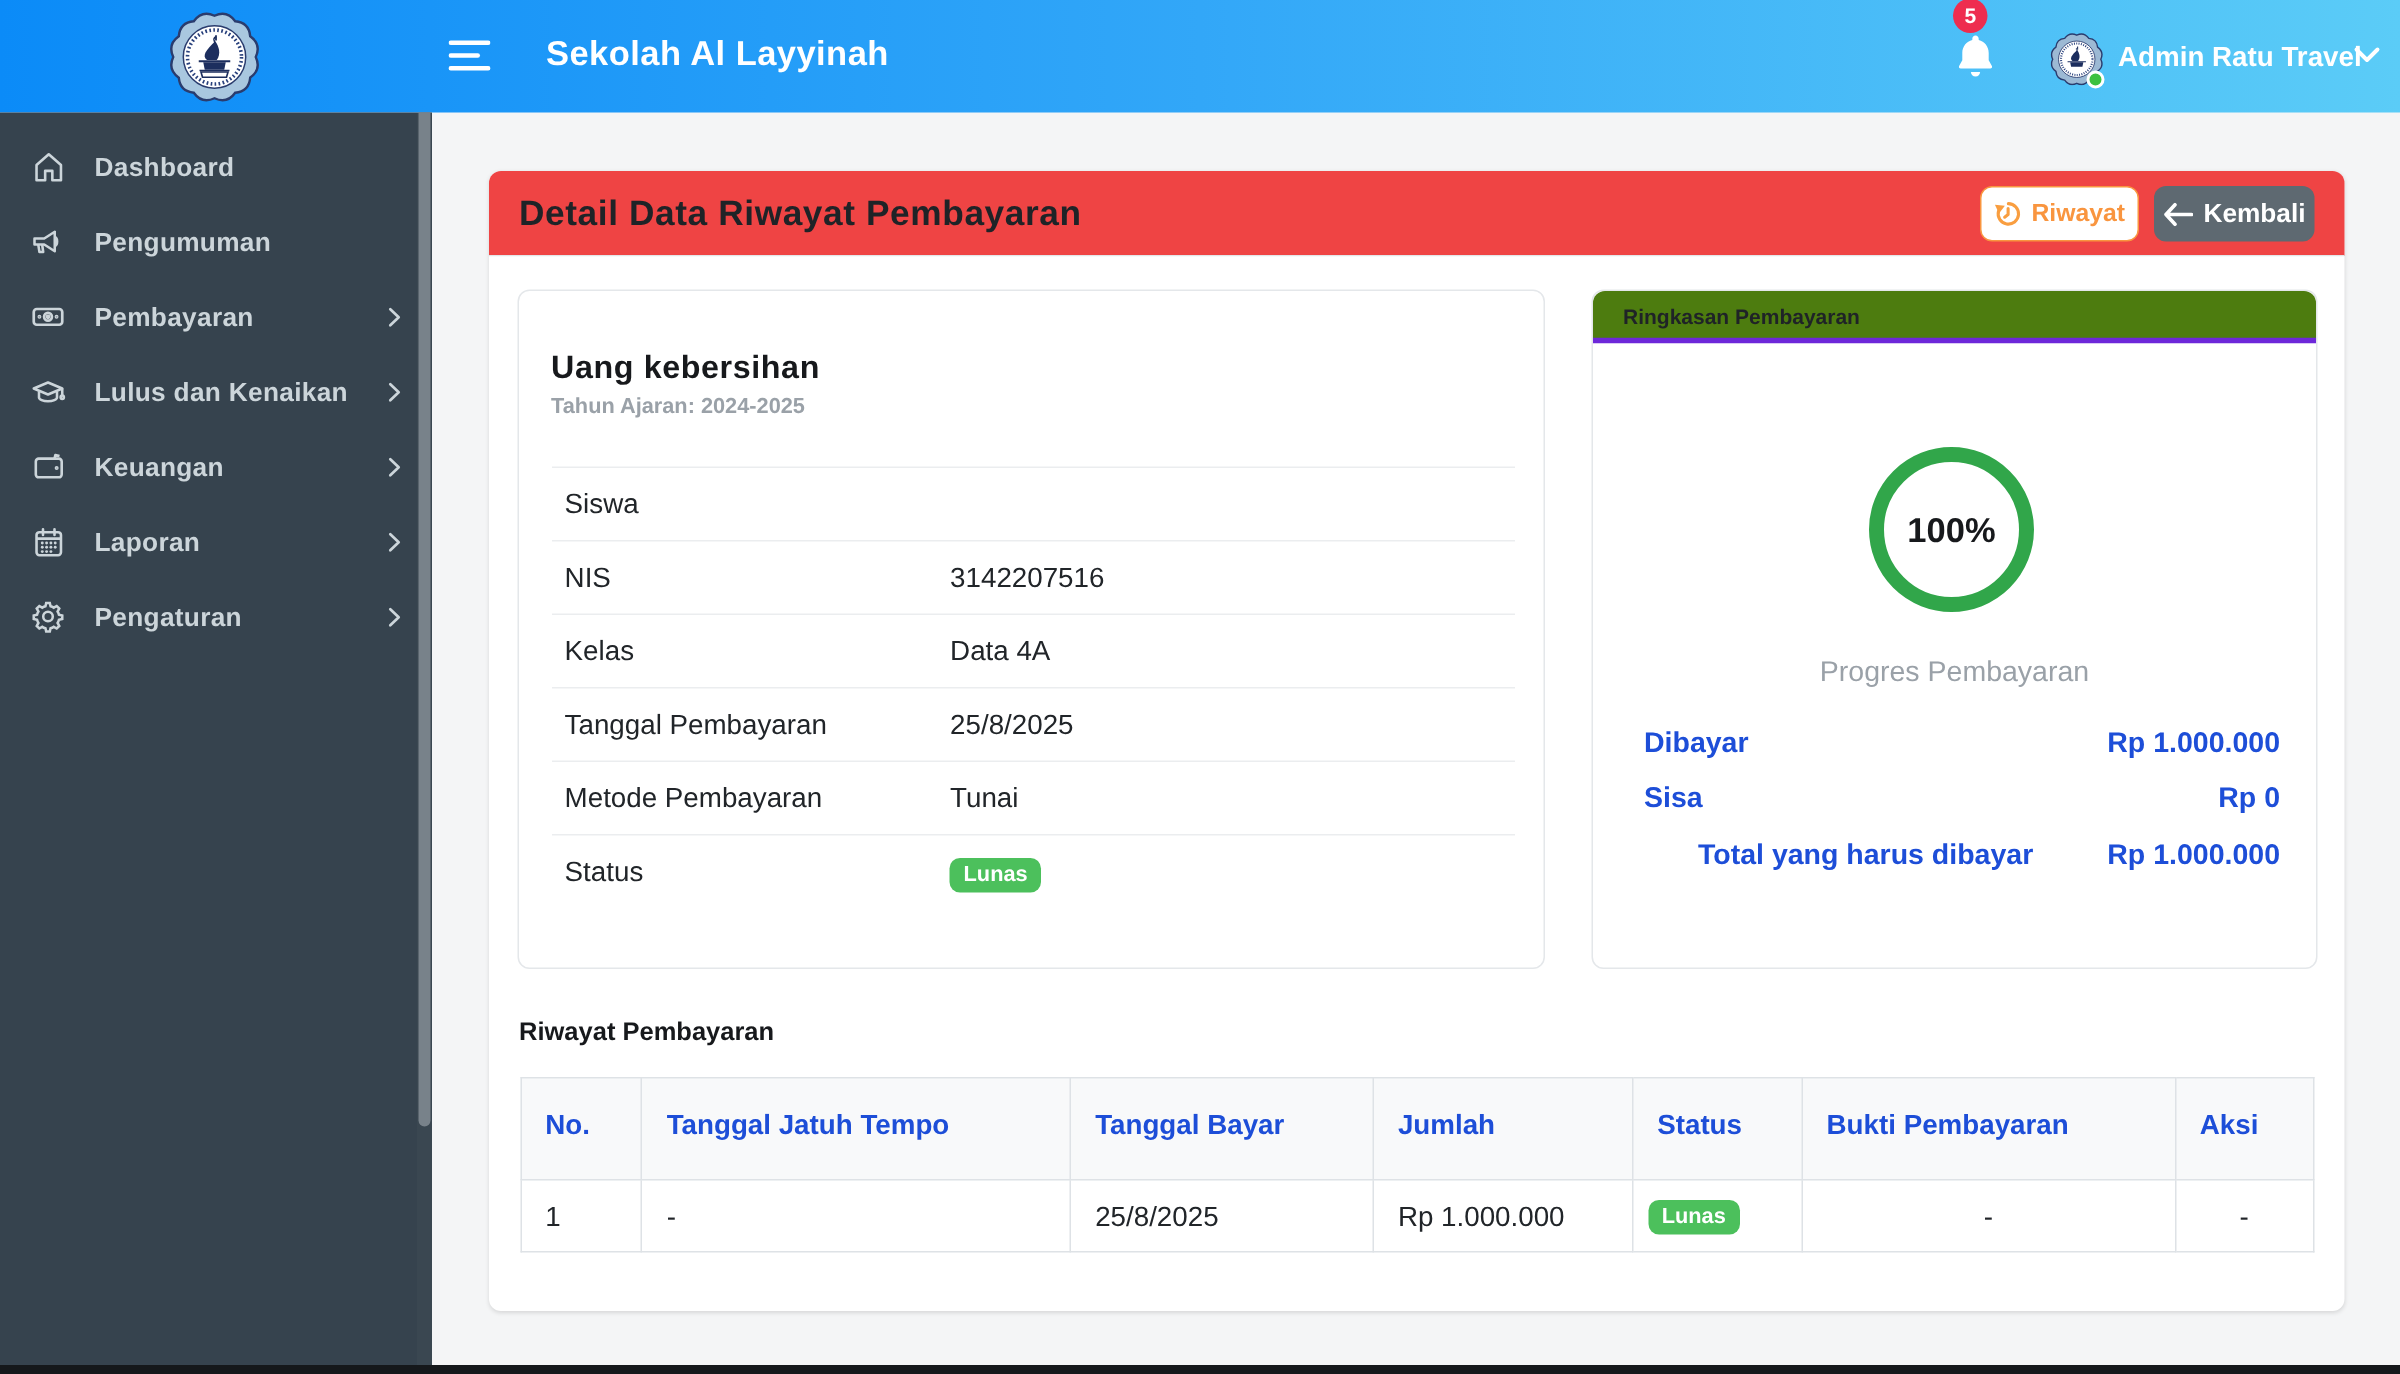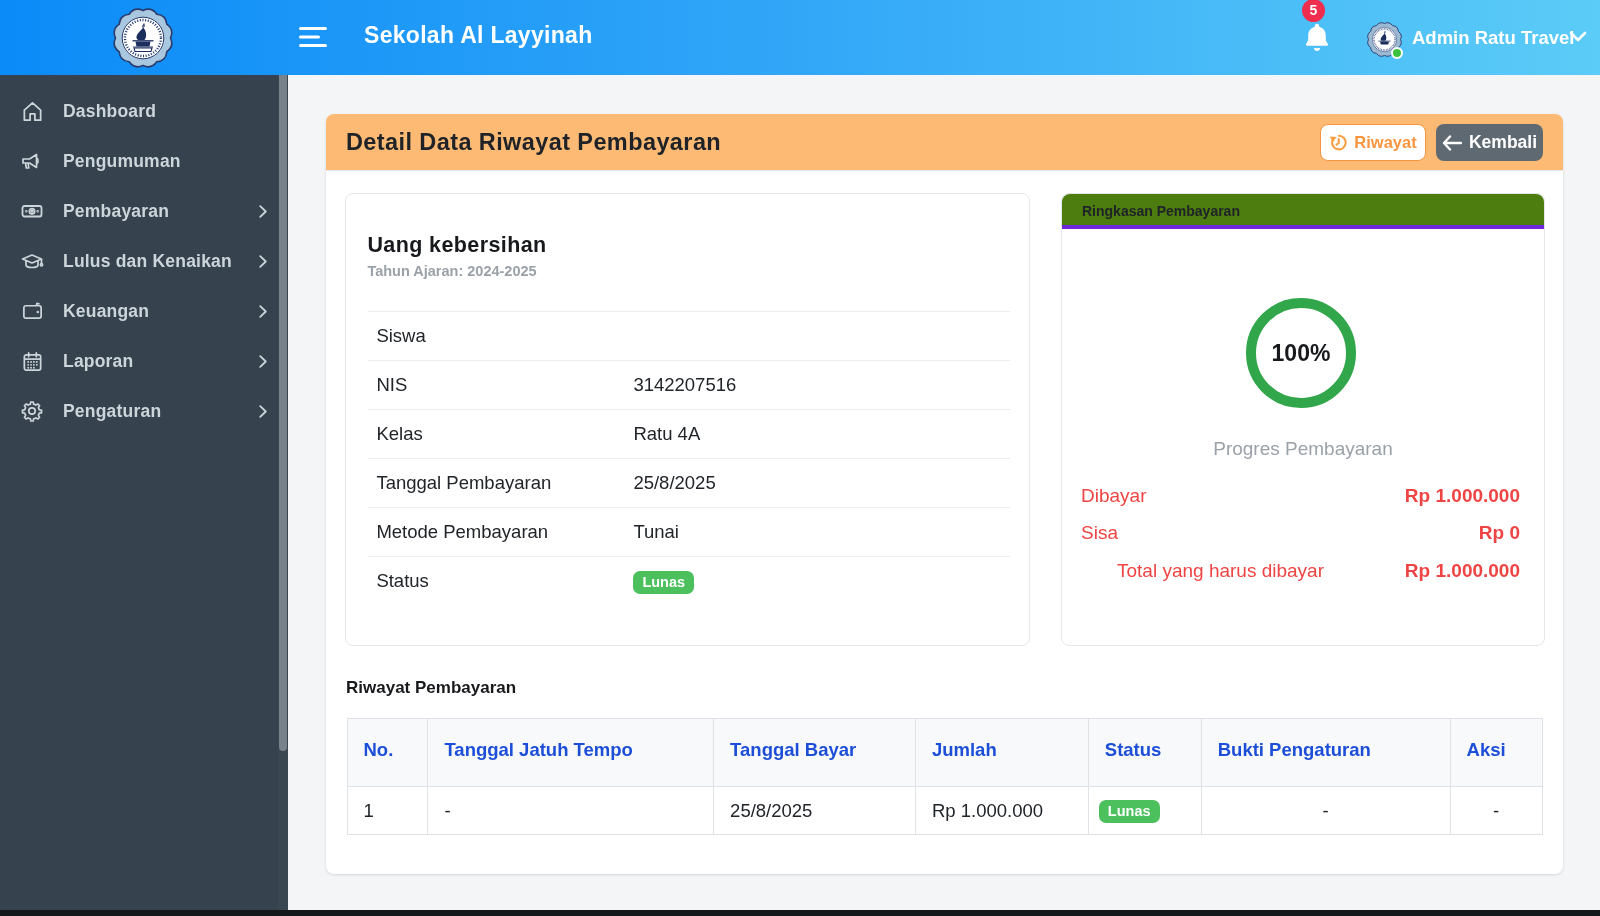--- a/index.html
+++ b/index.html
@@ -27,42 +27,42 @@
 .mi { position:relative; height:50px; display:flex; align-items:center; color:#ccd5da; }
 .mi .ic { position:absolute; left:20px; width:24px; height:24px; display:flex; align-items:center; justify-content:center; }
 .mi .lbl { position:absolute; left:63px; font-size:17.5px; font-weight:bold; letter-spacing:0.2px; }
 .mi .arrow { position:absolute; left:258px; }
 
 
 .main { position:absolute; left:288px; top:75px; width:1312px; height:835px; background:#f4f5f6; }
 .hbar { position:absolute; left:0; top:910px; width:1600px; height:6px; background:#15181b; }
 
 .card { position:absolute; left:326px; top:114px; width:1237px; height:760px; background:#fff; border-radius:8px; box-shadow:0 1px 3px rgba(0,0,0,0.12); }
-.card-hd { position:absolute; left:0; top:0; width:100%; height:57px; background:#fdba74; border-bottom:1px solid #e3e6e8; border-radius:8px 8px 0 0; }
+.card-hd { position:absolute; left:0; top:0; width:100%; height:57px; background:#ef4444; border-bottom:1px solid #e3e6e8; border-radius:8px 8px 0 0; }
 .card-hd h1 { position:absolute; left:20px; top:15px; font-size:23.5px; font-weight:bold; color:#1f2327; letter-spacing:0.4px; }
 .btn-riwayat { position:absolute; left:994px; top:10px; width:106px; height:37px; border:1.5px solid #f9953f; border-radius:8px; background:#fff; color:#f9953f; font-size:16.5px; font-weight:bold; display:flex; align-items:center; justify-content:center; gap:6px; }
 .btn-kembali { position:absolute; left:1110px; top:10px; width:107px; height:37px; border-radius:8px; background:#5e6971; color:#fff; font-size:17.5px; font-weight:bold; display:flex; align-items:center; justify-content:center; gap:7px; }
 
 
 .icard { position:absolute; background:#fff; border:1px solid #e4e7ea; border-radius:8px; }
 .left-card { left:19.4px; top:79px; width:685px; height:453px; }
 .lc-title { position:absolute; left:21px; top:39px; font-size:21.5px; font-weight:bold; color:#17191c; letter-spacing:0.4px; }
 .lc-sub { position:absolute; left:21px; top:69px; font-size:14.5px; font-weight:bold; color:#9aa1a8; }
 .lc-table { position:absolute; left:22px; top:117px; width:642px; }
 .lc-row { height:49px; border-top:1px solid #ebedef; position:relative; }
 .lc-row .k { position:absolute; left:8px; top:13px; font-size:18.5px; color:#212529; }
 .lc-row .v { position:absolute; left:265px; top:13px; font-size:18.5px; color:#212529; }
 .badge-lunas { display:inline-block; background:#4cc05c; color:#fff; font-size:14.5px; font-weight:bold; border-radius:7px; padding:3px 9px 4px; }
 
 .right-card { left:735px; top:79px; width:484px; height:453px; }
 .rc-hd { position:absolute; left:0; top:0; width:100%; height:35px; background:#4d7c0f; border-bottom:4px solid #6d28d9; border-radius:8px 8px 0 0; }
 .rc-hd span { position:absolute; left:20px; top:9px; font-size:14px; font-weight:bold; color:#1f2327; }
 .ring-wrap { position:absolute; left:184px; top:104px; }
 .ring-label { position:absolute; left:0; top:244px; width:100%; text-align:center; font-size:19px; color:#9aa1a8; }
-.rc-row { position:absolute; left:19px; right:24px; font-size:19px; color:#ef4444; }
+.rc-row { position:absolute; left:34px; right:24px; font-size:19px; color:#1d4ed8;font-weight:bold; }
 .rc-row b { float:right; }
 
 .riwayat-h { position:absolute; left:20px; top:564px; font-size:17px; font-weight:bold; color:#17191c; }
 .tbl { position:absolute; left:20.5px; top:604px; width:1196px; border-collapse:collapse; }
 .tbl th { background:#f8f9fa; border:1px solid #dee2e6; font-size:18.5px; font-weight:bold; color:#1d4ed8; text-align:left; padding:0 0 5px 16px; height:68px; vertical-align:middle; }
 .tbl td { background:#fff; border:1px solid #dee2e6; font-size:18.5px; color:#212529; padding:0 0 0 16px; height:48px; }
 .tbl .ctr { text-align:center; padding:0; }
 svg { display:block; }
 </style>
 </head>
@@ -262,21 +262,21 @@
     <div class="lc-table">
       <div class="lc-row">
           <span class="k">Siswa</span>
         </div>
       <div class="lc-row">
           <span class="k">NIS</span>
           <span class="v">3142207516</span>
         </div>
       <div class="lc-row">
           <span class="k">Kelas</span>
-          <span class="v">Ratu 4A</span>
+          <span class="v">Data 4A</span>
         </div>
       <div class="lc-row">
           <span class="k">Tanggal Pembayaran</span>
           <span class="v">25/8/2025</span>
         </div>
       <div class="lc-row">
           <span class="k">Metode Pembayaran</span>
           <span class="v">Tunai</span>
         </div>
       <div class="lc-row">
@@ -313,21 +313,21 @@
         <col style="width:249px">
         <col style="width:92px">
     </colgroup>
     <tbody>
         <tr>
       <th>No.</th>
           <th>Tanggal Jatuh Tempo</th>
           <th>Tanggal Bayar</th>
           <th>Jumlah</th>
           <th>Status</th>
-          <th>Bukti Pengaturan</th>
+          <th>Bukti Pembayaran</th>
           <th>Aksi</th>
     </tr>
     <tr>
       <td>1</td>
           <td>-</td>
           <td>25/8/2025</td>
           <td>Rp 1.000.000</td>
           <td style="padding-left:10px;"><span class="badge-lunas">Lunas</span></td>
           <td class="ctr">-</td>
           <td class="ctr">-</td>

